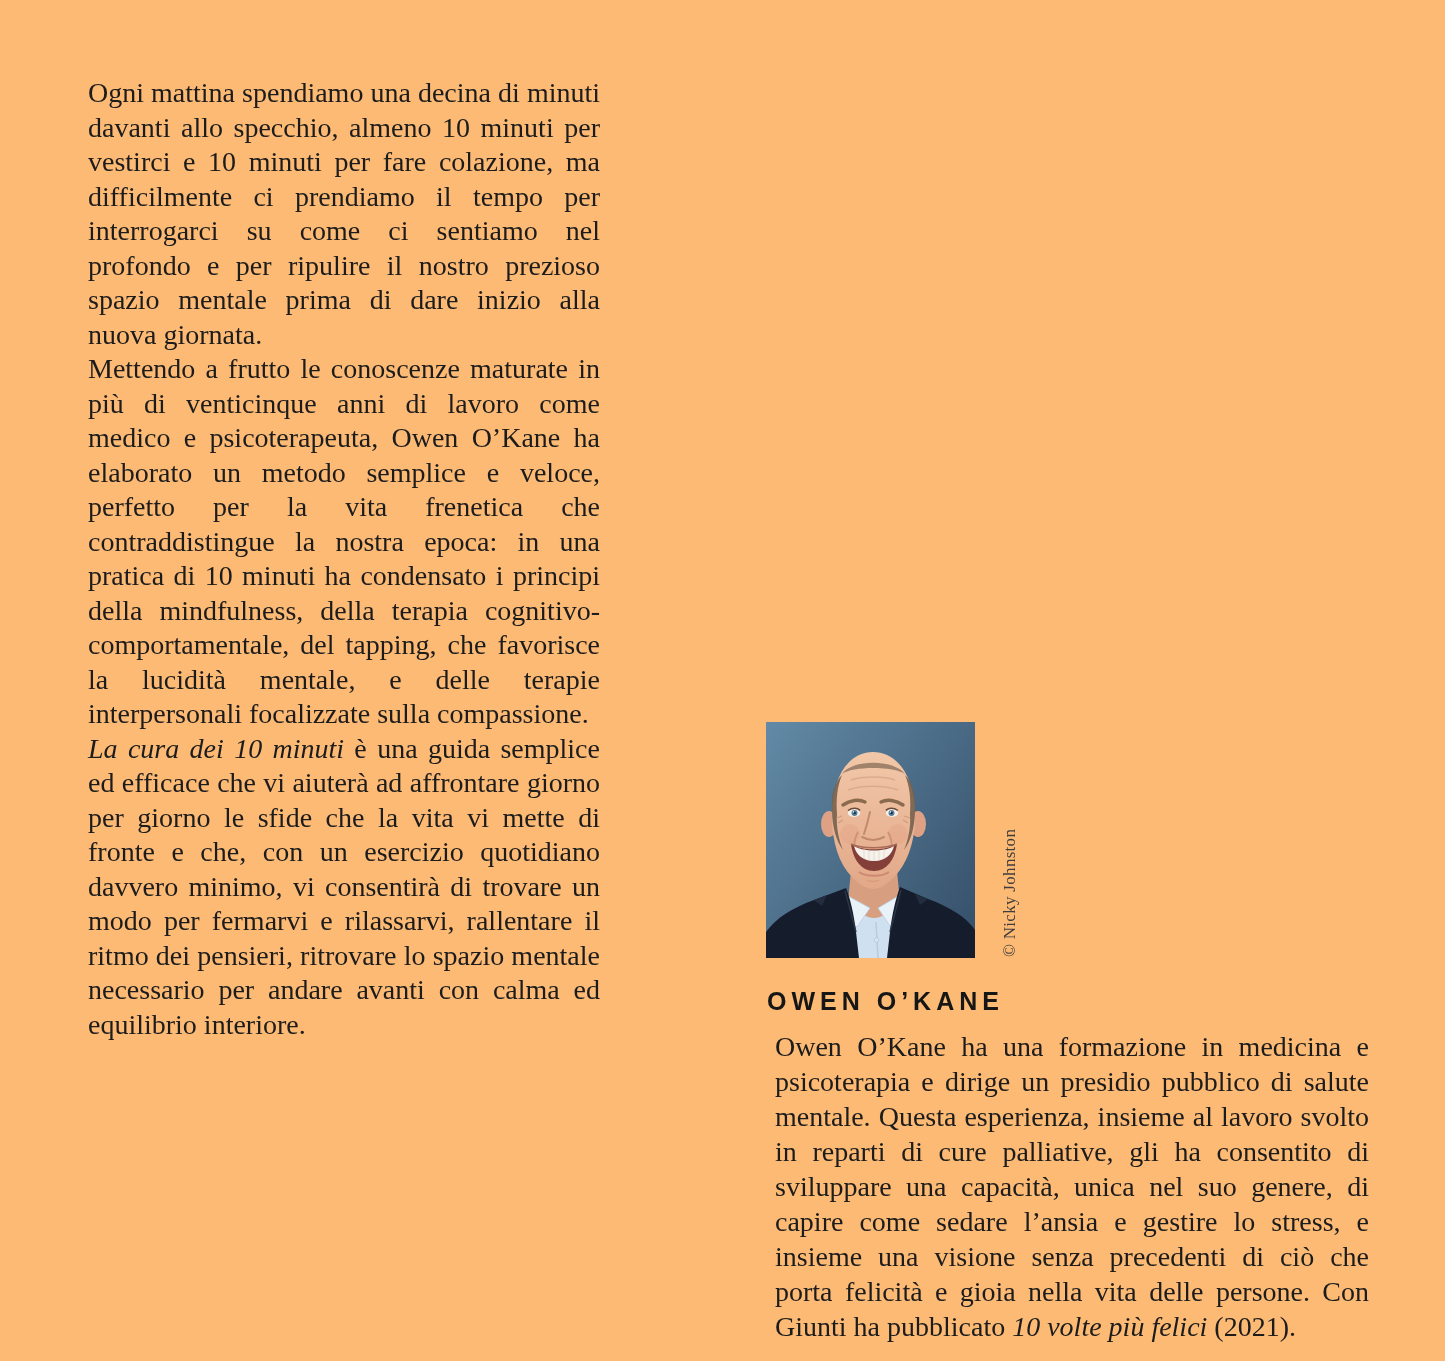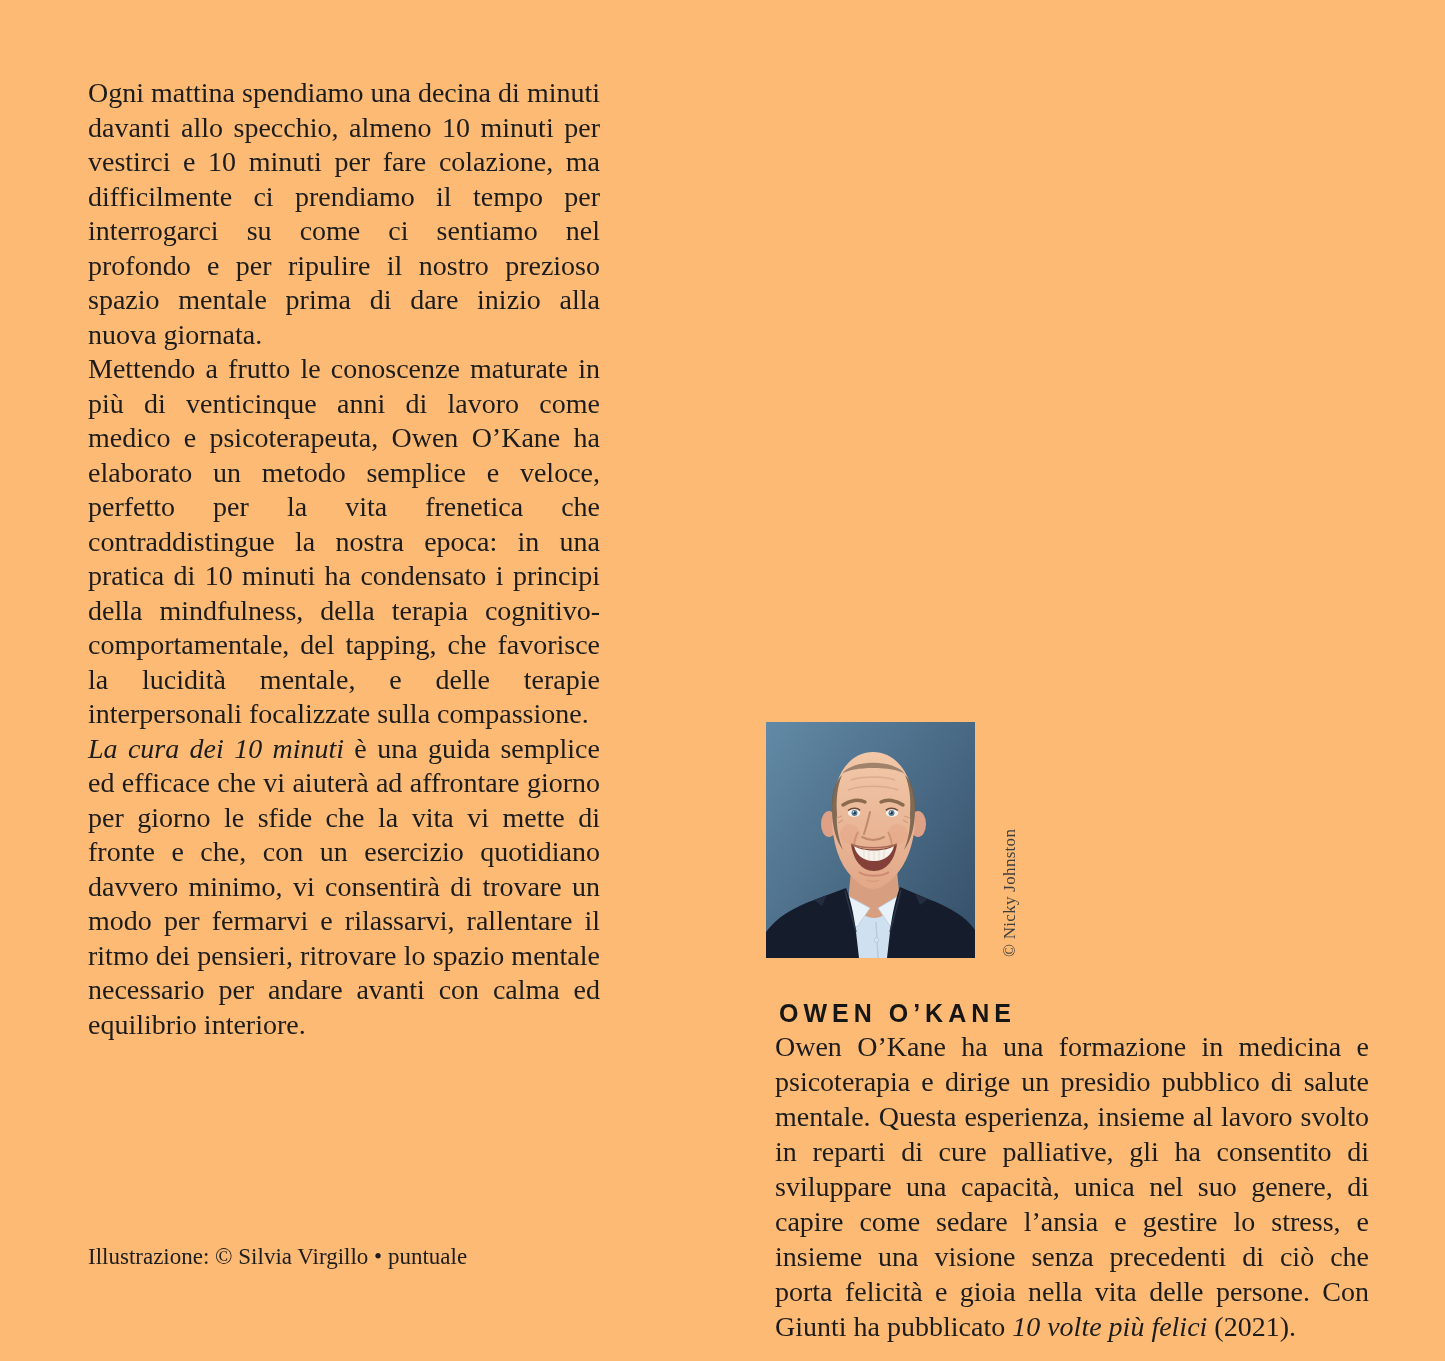--- a/index.html
+++ b/index.html
@@ -59,21 +59,21 @@
     line-height: 20px;
     color: #3e3e3e;
     white-space: nowrap;
     letter-spacing: 0.3px;
   }
 
   .author-heading {
     position: absolute;
     left: 767px;
     top: 988px;
-    margin: 12px;
+    margin: 0;
     font-family: "Liberation Sans", sans-serif;
     font-weight: 700;
     font-size: 25px;
     line-height: 26px;
     letter-spacing: 5px;
     color: #161616;
     white-space: nowrap;
   }
 
   .bio {
@@ -94,21 +94,20 @@
 
 <div class="page">
 
   <section class="synopsis">
     <p>Ogni mattina spendiamo una decina di minuti davanti allo specchio, almeno 10 minuti per vestirci e 10 minuti per fare colazione, ma difficilmente ci prendiamo il tempo per interrogarci su come ci sentiamo nel profondo e per ripulire il nostro prezioso spazio mentale prima di dare inizio alla nuova giornata.</p>
     <p>Mettendo a frutto le conoscenze maturate in più di venticinque anni di lavoro come medico e psicoterapeuta, Owen O’Kane ha elaborato un metodo semplice e veloce, perfetto per la vita frenetica che contraddistingue la nostra epoca: in una pratica di 10 minuti ha condensato i principi della mindfulness, della terapia cognitivo-comportamentale, del tapping, che favorisce la lucidità mentale, e delle terapie interpersonali focalizzate sulla compassione.</p>
     <p><em>La cura dei 10 minuti</em><span> è una guida semplice ed efficace che vi aiuterà ad affrontare giorno per giorno le sfide che la vita vi mette di fronte e che, con un esercizio quotidiano davvero minimo, vi consentirà di trovare un modo per fermarvi e rilassarvi, rallentare il ritmo dei pensieri, ritrovare lo spazio mentale necessario per andare avanti con calma ed equilibrio interiore.</span></p>
   </section>
 
   <div class="credits">
-    <div>Illustrazione: © Silvia Virgillo • puntuale</div>
   </div>
 
   <figure class="photo-fig">
     <svg viewBox="0 0 209 236" xmlns="http://www.w3.org/2000/svg" role="img">
       <defs>
         <linearGradient id="bgg" x1="0" y1="0" x2="1" y2="0.8">
           <stop offset="0" stop-color="#628aa6"></stop>
           <stop offset="1" stop-color="#38536d"></stop>
         </linearGradient>
         <linearGradient id="skg" x1="0" y1="0" x2="0" y2="1">

